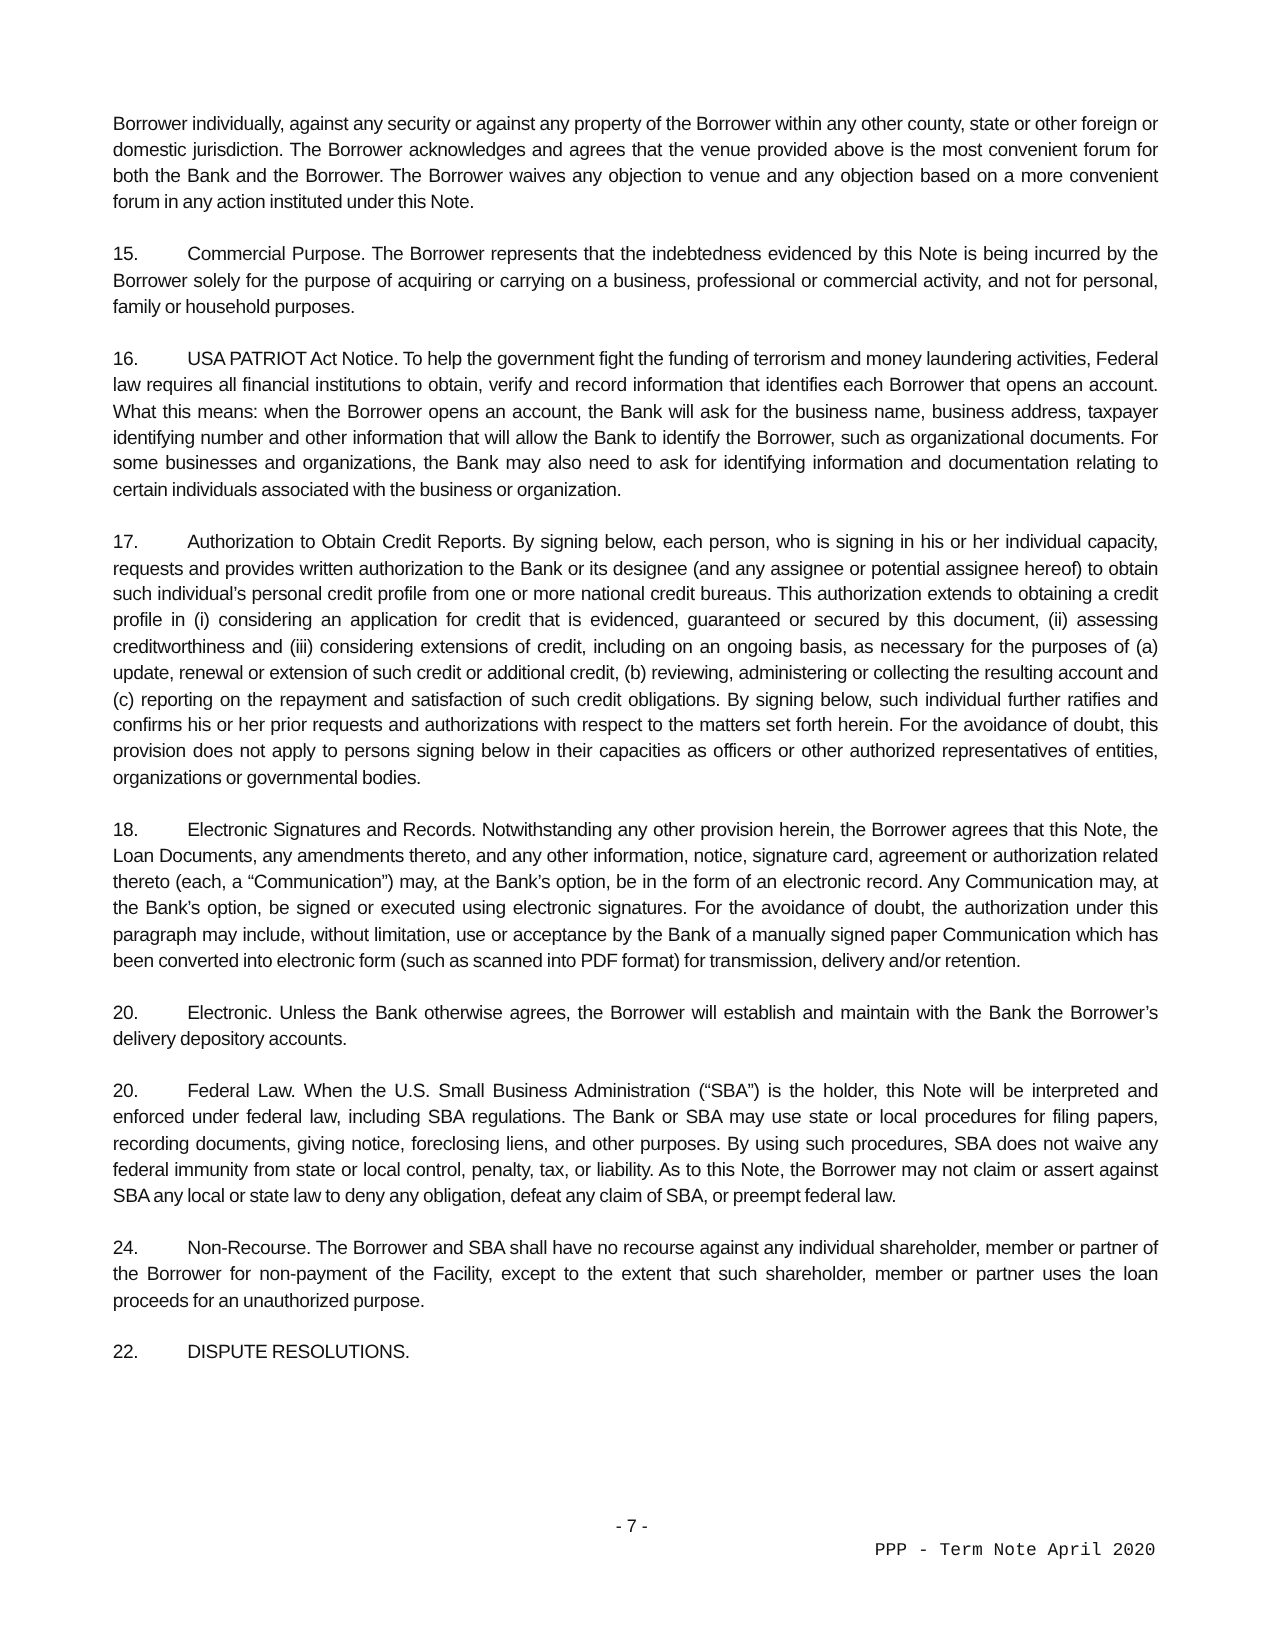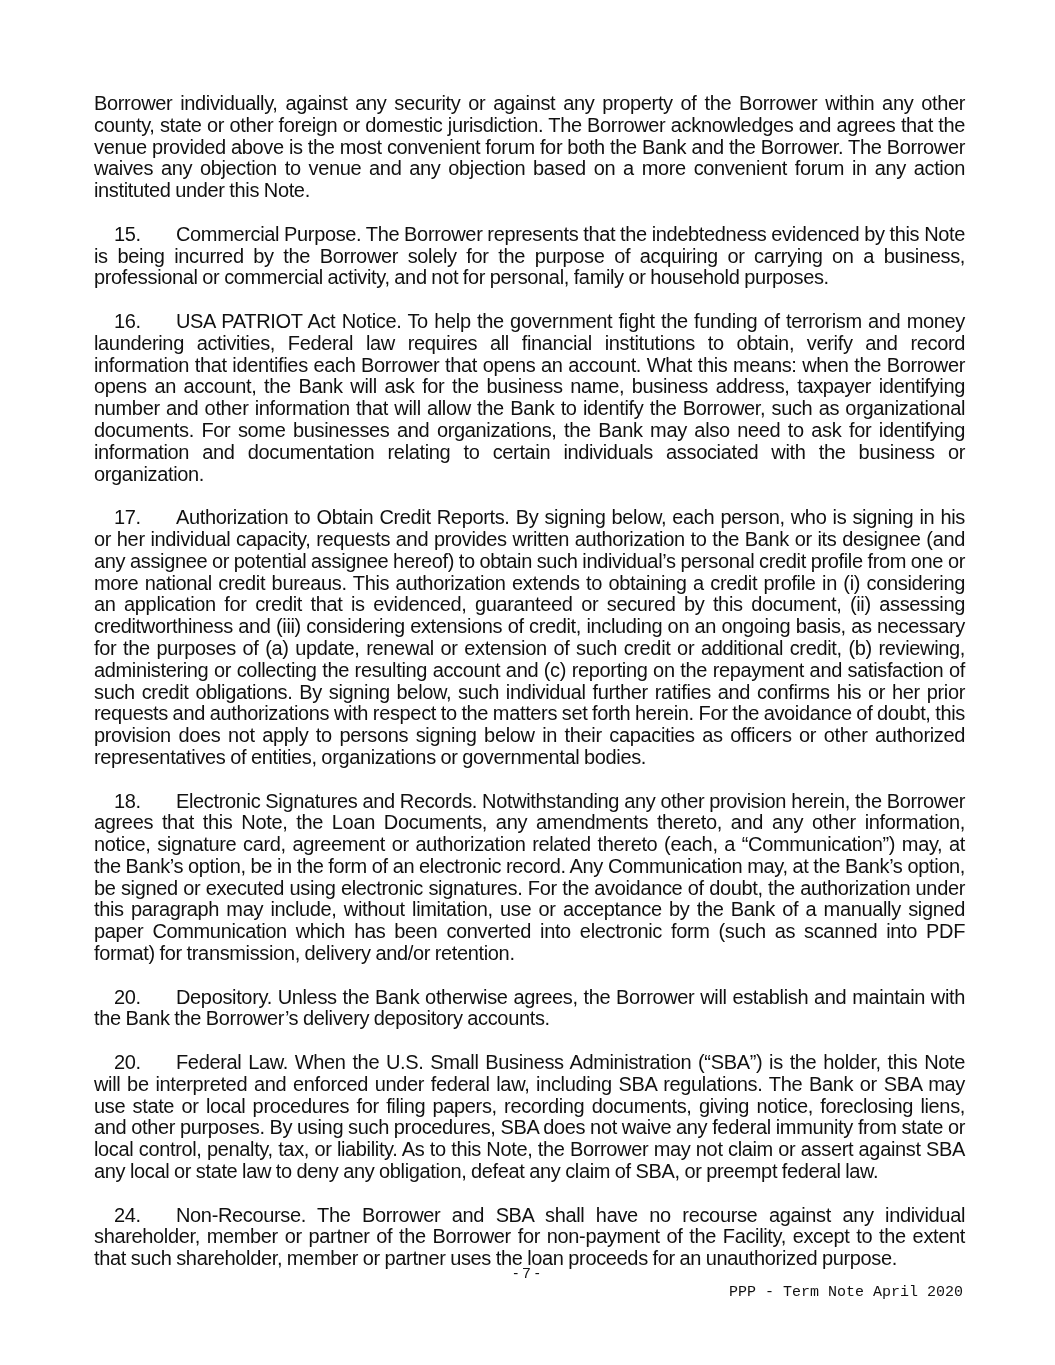--- a/index.html
+++ b/index.html
@@ -15,31 +15,30 @@
       font-family: "Liberation Sans", sans-serif;
       color: #111111;
     }
     .page {
       position: absolute;
       left: 94px;
       top: 93px;
       width: 871px;
     }
     .para {
-      font-size: 20px;
+      font-size: 16px;
       line-height: 21.8px;
       text-align: justify;
       margin: 0 0 21.8px 0;
       letter-spacing: -0.35px;
       word-spacing: -0.5px;
     }
     .para .num {
       display: inline-block;
       width: 62px;
-      margin-left: 20px;
     }
     .para .heading {
       text-underline-offset: 2px;
     }
     .para.last-line-left {
       text-align-last: left;
     }
     .footer-page {
       position: absolute;
       top: 1264px;
@@ -81,31 +80,34 @@
 
   <p class="para last-line-left">
     <span class="num">17.</span><span class="heading">Authorization to Obtain Credit Reports</span><span>.  By signing below, each person, who is signing in his or her individual capacity, requests and provides written authorization to the Bank or its designee (and any assignee or potential assignee hereof) to obtain such individual’s personal credit profile from one or more national credit bureaus.  This authorization  extends to obtaining a credit profile in (i) considering an application for credit that is evidenced, guaranteed or secured by this document, (ii) assessing creditworthiness and (iii) considering extensions of credit, including on an ongoing basis, as necessary for the purposes of (a) update, renewal or extension of such credit or additional credit, (b)  reviewing, administering or collecting the resulting account and (c) reporting on the repayment and satisfaction of such credit obligations.  By signing below, such individual further ratifies and confirms his or her prior requests and authorizations with respect to the matters set forth herein.  For the avoidance of doubt, this provision does not apply to persons signing below in their capacities as officers or other authorized representatives of entities, organizations or governmental bodies.</span>
   </p>
 
   <p class="para last-line-left">
     <span class="num">18.</span><span class="heading">Electronic Signatures and Records</span><span>.  Notwithstanding any other provision herein, the Borrower agrees that this Note, the Loan Documents, any amendments thereto, and any other information, notice, signature card, agreement or authorization related thereto (each, a “Communication”) may, at the Bank’s option, be in the form of an electronic record.  Any Communication may, at the Bank’s option, be signed or executed using electronic signatures.  For the avoidance of doubt, the authorization under this paragraph may include, without limitation, use or acceptance by the Bank of a manually signed paper Communication which has been converted into electronic form (such as scanned into PDF format) for transmission, delivery and/or retention.</span>
   </p>
 
   <p class="para last-line-left">
-    <span class="num">20.</span><span class="heading">Depository</span><span>.  Unless the Bank otherwise agrees, the Borrower will establish and maintain with the Bank the Borrower’s delivery depository accounts.</span>
+    <span class="num">20.</span><span class="heading">Electronic</span><span>.  Unless the Bank otherwise agrees, the Borrower will establish and maintain with the Bank the Borrower’s delivery depository accounts.</span>
   </p>
 
   <p class="para last-line-left">
     <span class="num">20.</span><span class="heading">Federal Law</span><span>.  When the U.S. Small Business Administration (“SBA”) is the holder, this Note will be interpreted and enforced under federal law, including SBA regulations.  The Bank or SBA may use state or local procedures for filing papers, recording documents, giving notice, foreclosing liens, and other purposes.  By using such procedures, SBA does not waive any federal immunity from state or local control, penalty, tax, or liability. As to this Note, the Borrower may not claim or assert against SBA any local or state law to deny any obligation, defeat any claim of SBA, or preempt federal law.</span>
   </p>
 
   <p class="para last-line-left">
     <span class="num">24.</span><span class="heading">Non-Recourse</span><span>.  The Borrower and SBA shall have no recourse against any individual shareholder, member or partner of the Borrower for non-payment of the Facility, except to the extent that such shareholder, member or partner uses the loan proceeds for an unauthorized purpose.</span>
   </p>
 
+  <p class="para last-line-left">
+    <span class="num">22.</span><span class="heading">DISPUTE RESOLUTIONS</span><span>.</span>
+  </p>
 
 </div>
 
 <div class="footer-page">
   <span>- 7 -</span>
 </div>
 
 <div class="footer-note">PPP - Term Note April 2020</div>
 
 </body></html>

